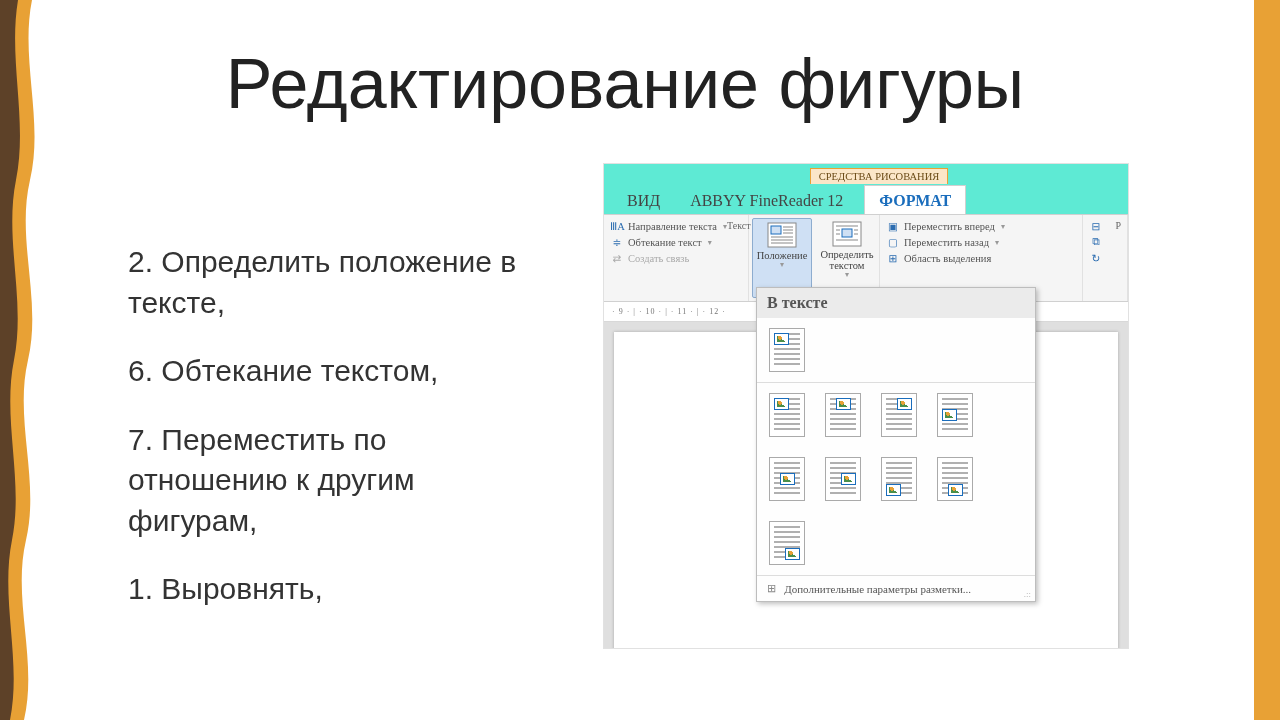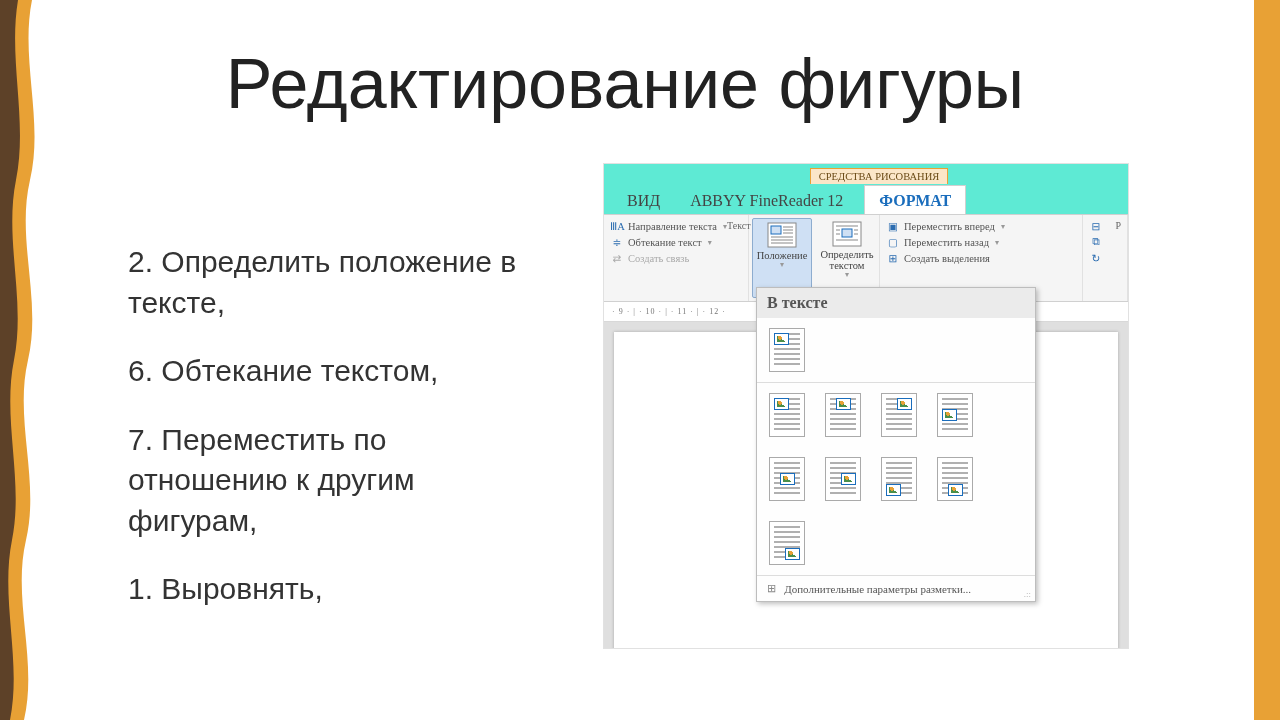--- a/index.html
+++ b/index.html
@@ -356,21 +356,21 @@
           <span>Переместить вперед</span>
           <span class="drop">▾</span>
         </div>
         <div class="small-cmd">
           <span class="gi">▢</span>
           <span>Переместить назад</span>
           <span class="drop">▾</span>
         </div>
         <div class="small-cmd">
           <span class="gi">⊞</span>
-          <span>Создать выделения</span>
+          <span>Область выделения</span>
         </div>
       </div>
     </div>
 
     <div class="group" style="width:32px;">
       <div class="group-rows">
         <div class="small-cmd">
             <span class="gi">⊟</span>
           </div>
         <div class="small-cmd">

